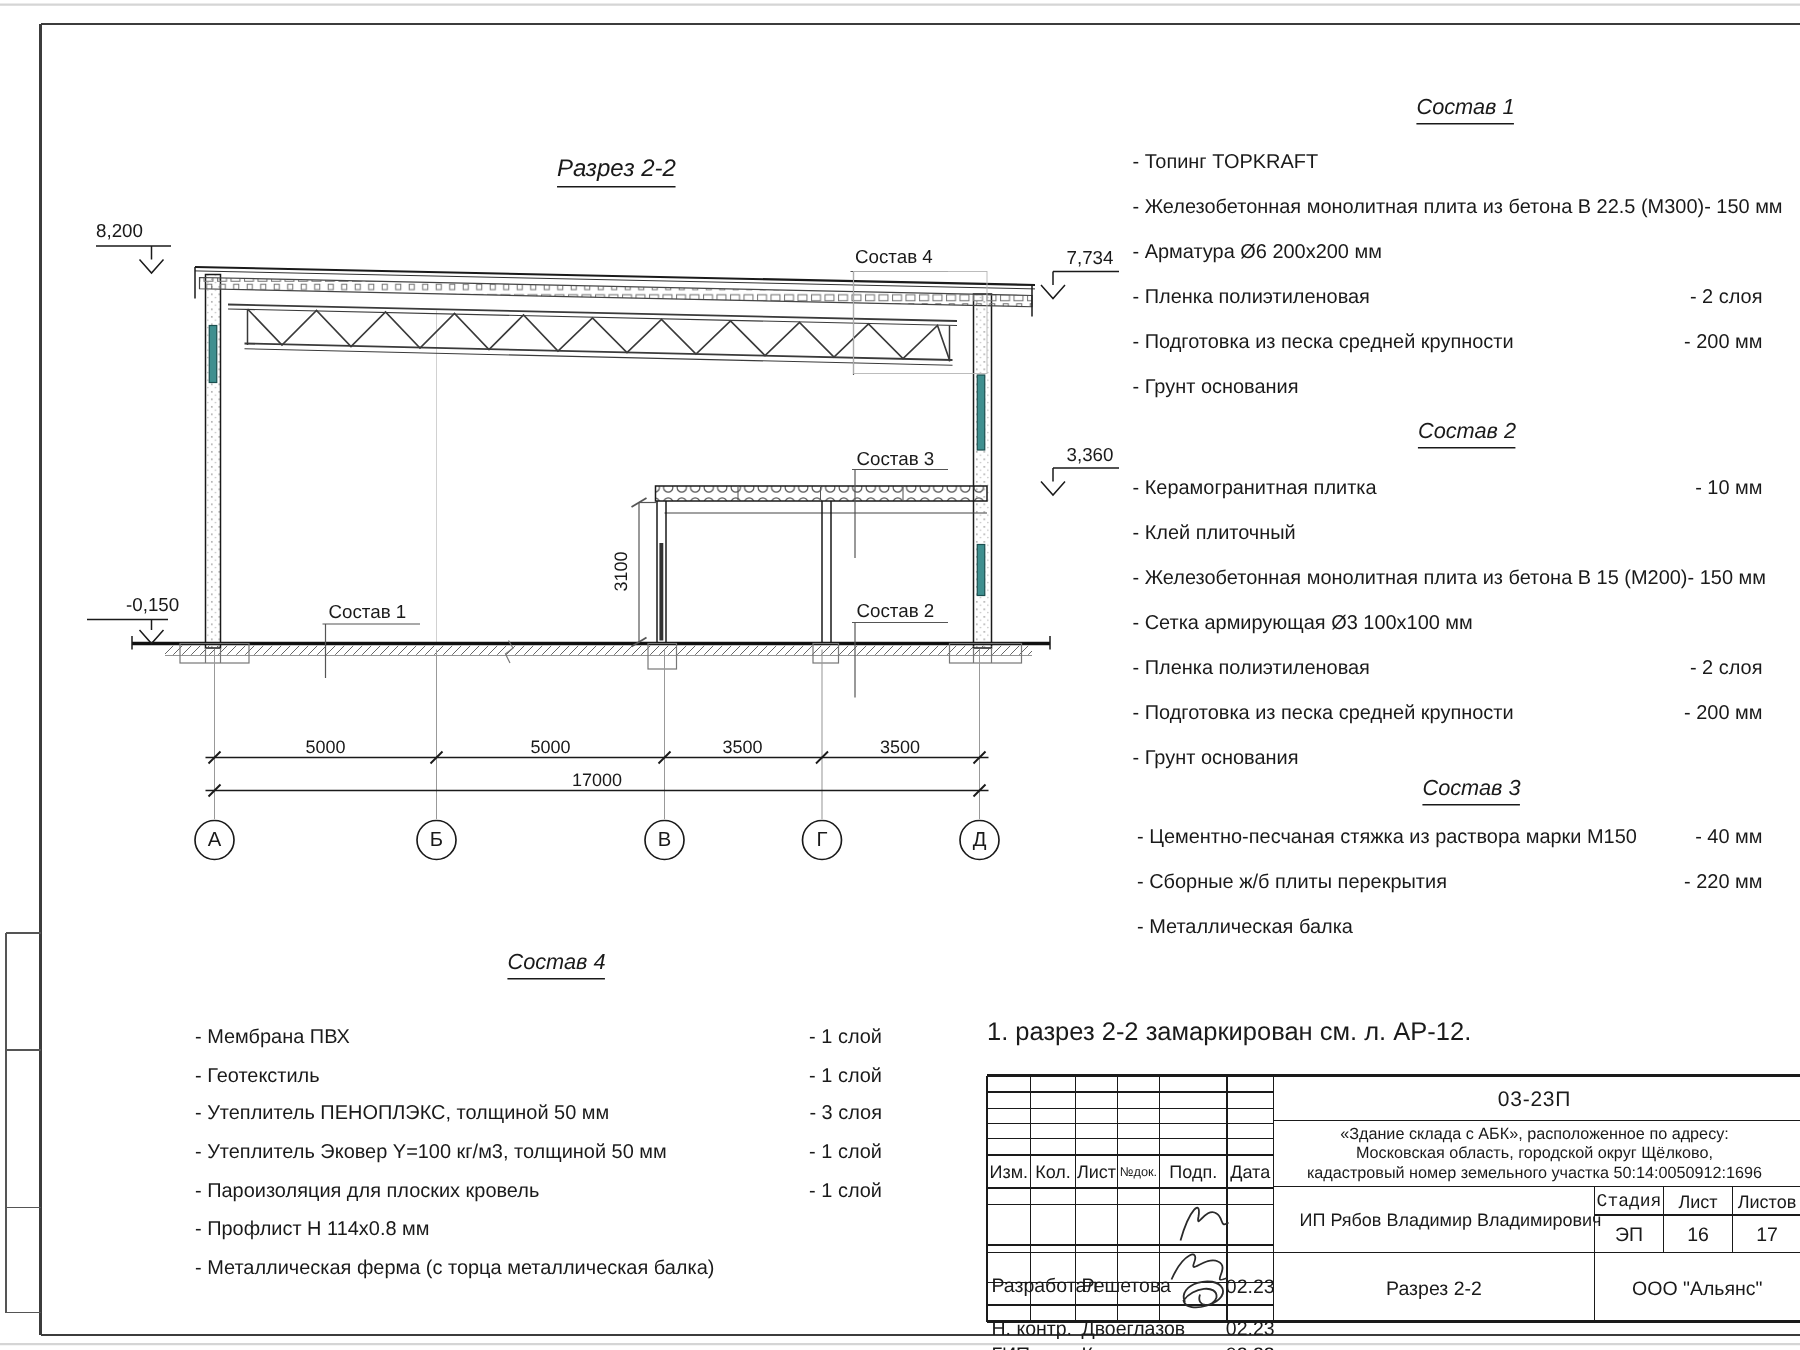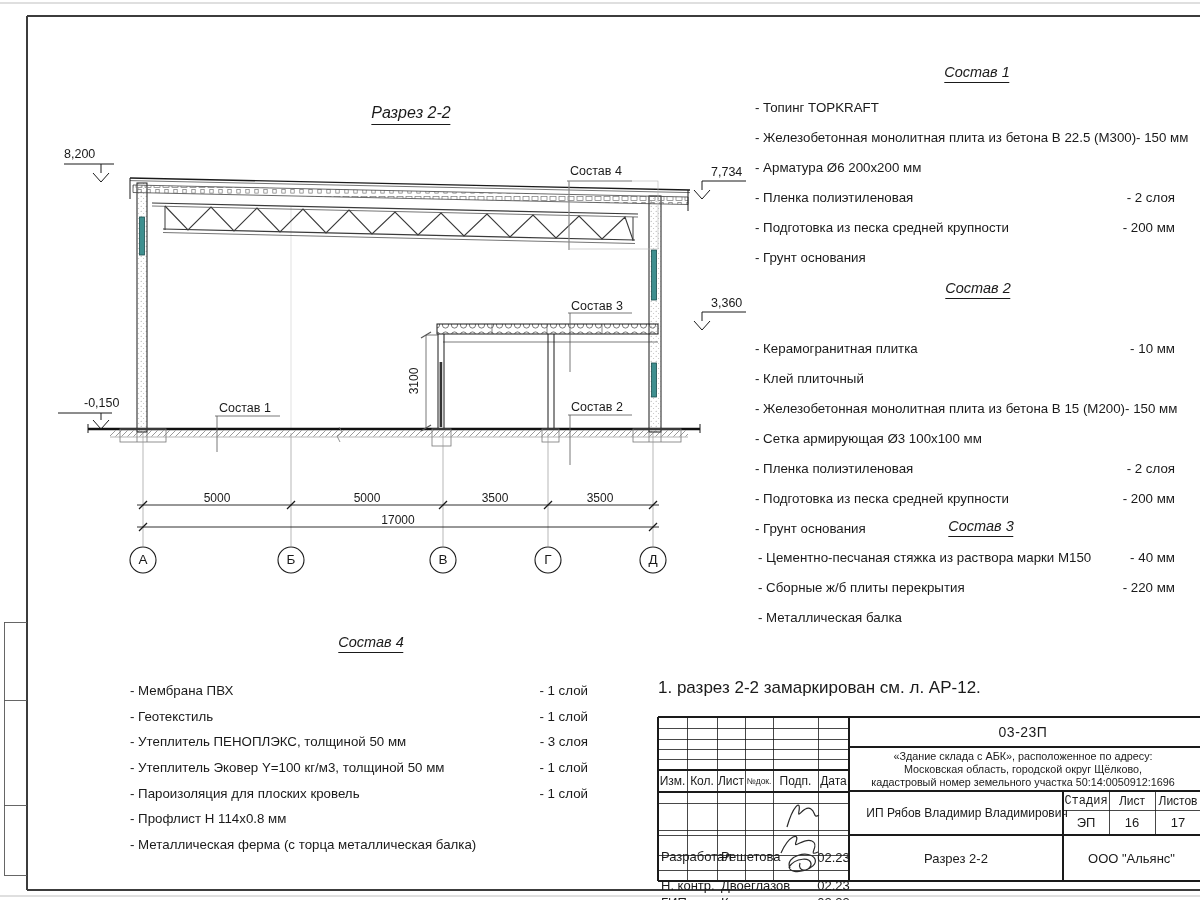--- a/index.html
+++ b/index.html
@@ -303,21 +303,21 @@
       <span class="s-name">- Подготовка из песка средней  крупности</span>
       <span class="s-val">- 200 мм</span>
     </div>
   <div class="s-row">
       <span class="s-name">- Грунт основания</span>
       <span class="s-val"></span>
     </div>
 </div>
 
 <div class="abs heading" style="left:978px;top:280px;">Состав 2</div>
-<div class="abs slist" style="left:755px;top:318px;width:420px;margin-top:24px;">
+<div class="abs slist" style="left:755px;top:318px;width:420px;">
   <div class="s-row">
       <span class="s-name">- Керамогранитная плитка</span>
       <span class="s-val">- 10 мм</span>
     </div>
   <div class="s-row">
       <span class="s-name">- Клей плиточный</span>
       <span class="s-val"></span>
     </div>
   <div class="s-row">
       <span class="s-name">- Железобетонная  монолитная плита из бетона В 15 (М200)</span>

